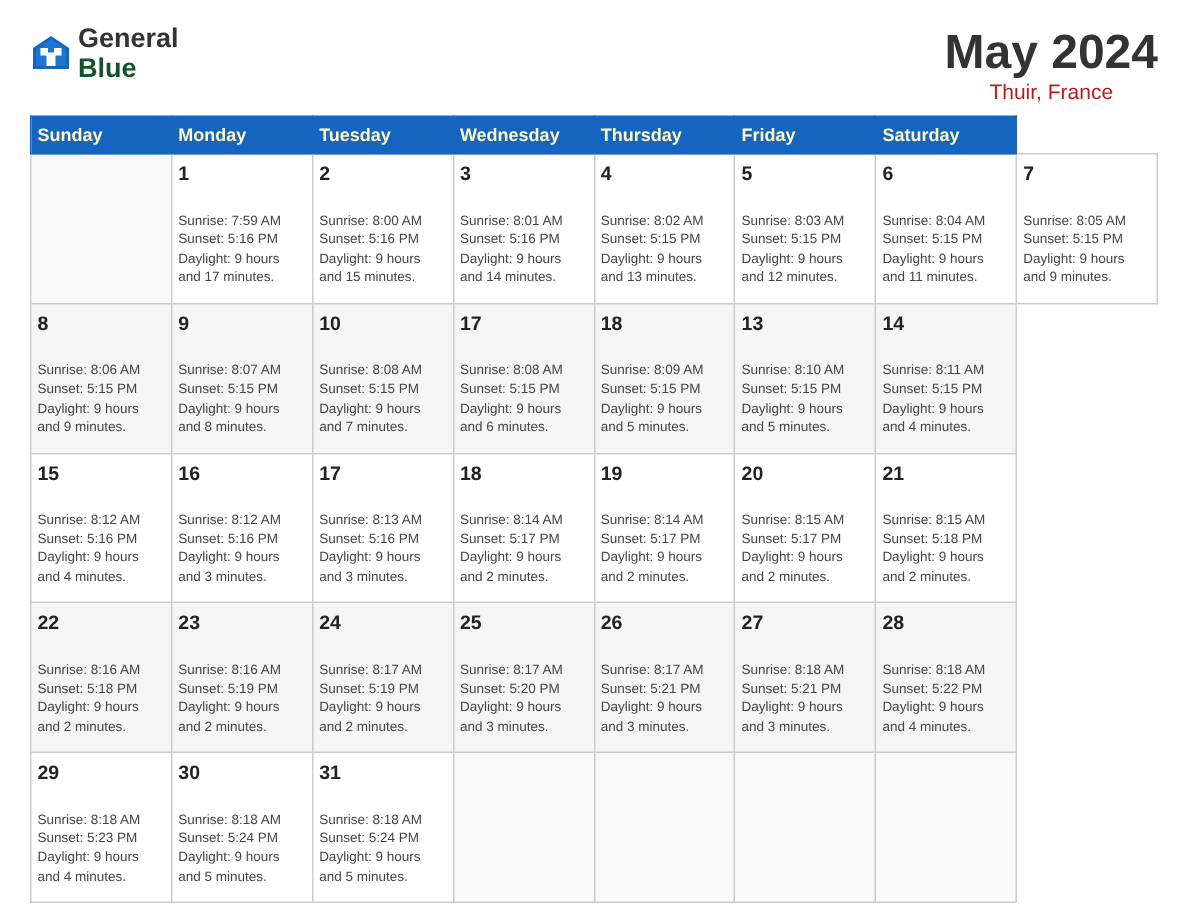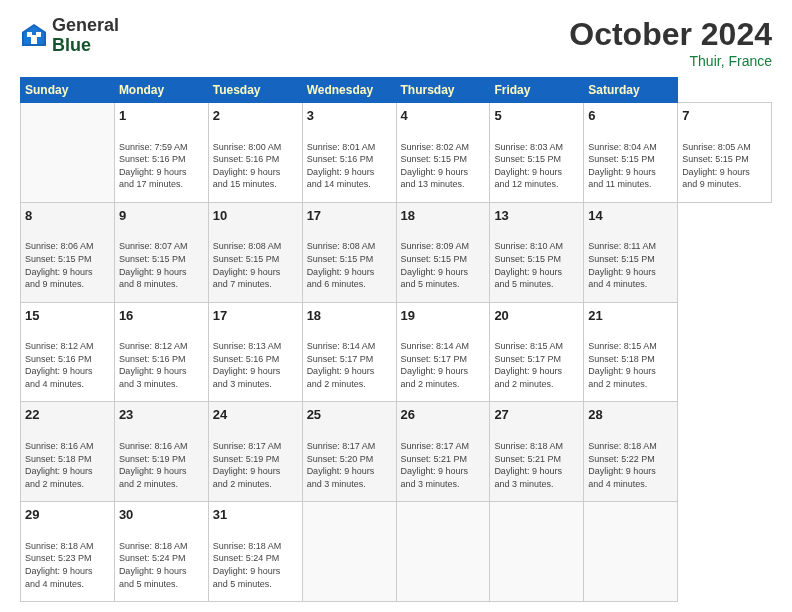--- a/index.html
+++ b/index.html
@@ -42,21 +42,22 @@
     .title-block {
       text-align: right;
     }
     .month-title {
       font-size: 32px;
       font-weight: bold;
       color: #333;
     }
     .location {
       font-size: 14px;
-      color: #15803d;
+      color: #b91c1c;
+      text-align: center;
     }
     .calendar {
       flex: 1;
       border-collapse: collapse;
       width: 100%;
       table-layout: fixed;
     }
     .calendar thead th {
       background-color: #1565C0;
       color: #fef9c3;
@@ -109,21 +110,21 @@
         <rect x="16" y="10" width="5" height="5" fill="white"></rect>
       </svg>
       <div>
         <div class="logo-text">
           <span class="logo-general">General</span><br>
           <span class="logo-blue">Blue</span>
         </div>
       </div>
     </div>
     <div class="title-block">
-      <div class="month-title">October 2024</div>
+      <div class="month-title">May 2024</div>
       <div class="location">Thuir, France</div>
     </div>
   </div>
 
   <table class="calendar">
     <thead>
       <tr>
         <th>Sunday</th>
         <th>Monday</th>
         <th>Tuesday</th>

